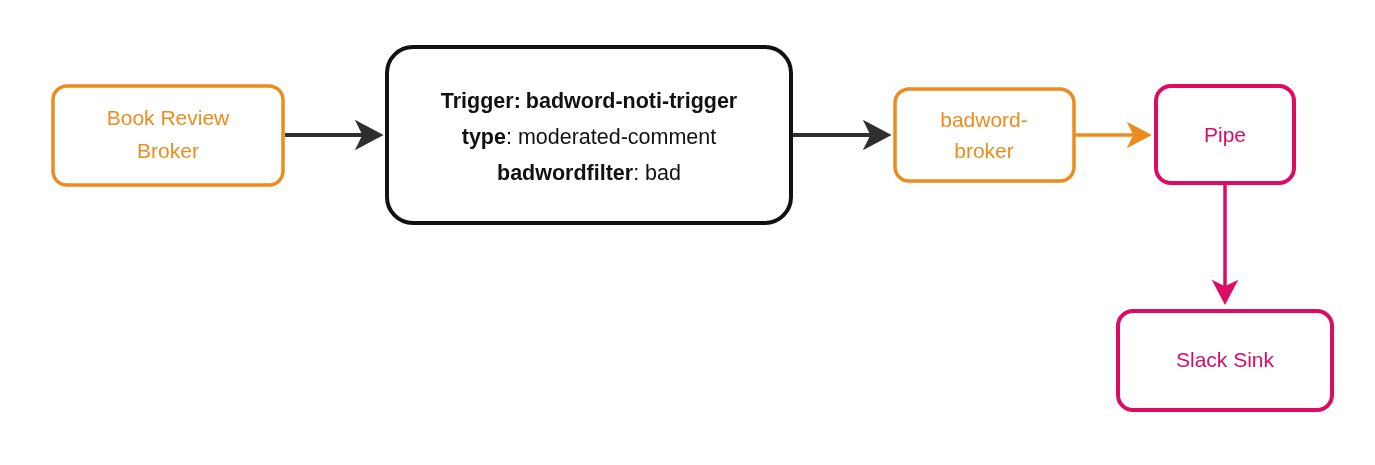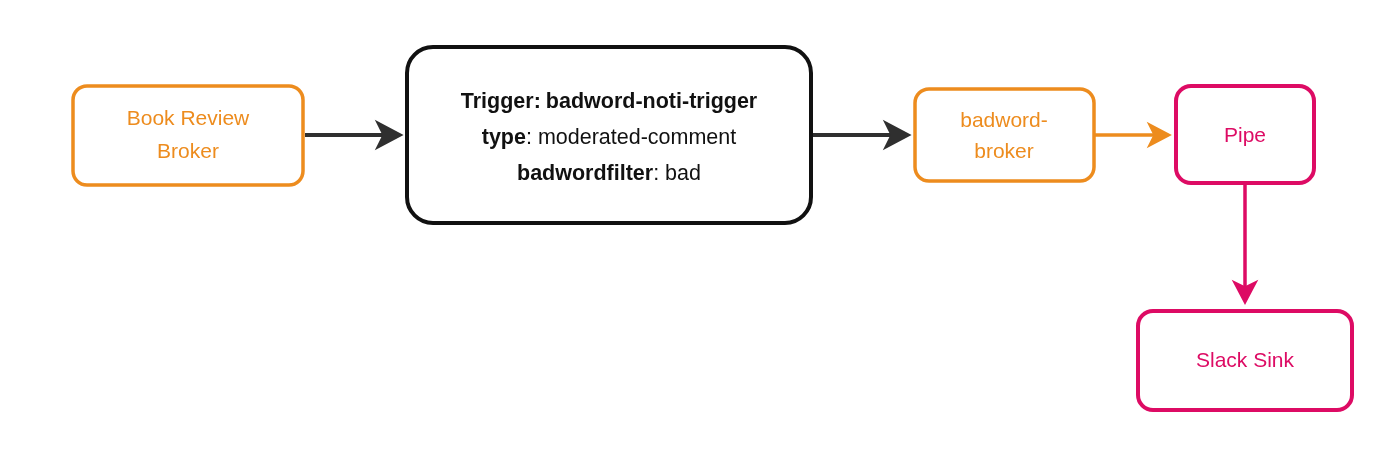--- a/index.html
+++ b/index.html
@@ -11,21 +11,20 @@
     width: 1375px;
     height: 465px;
     font-family: "Liberation Sans", sans-serif;
     overflow: hidden;
   }
   #diagram-canvas {
     position: relative;
     width: 1116px;
     height: 465px;
     background: #ffffff;
-    margin-left: 20px;
   }
   svg.flow {
     position: absolute;
     inset: 0;
     width: 1375px;
     height: 465px;
   }
   .node-box {
     fill: #ffffff;
     stroke-width: 3.5;

